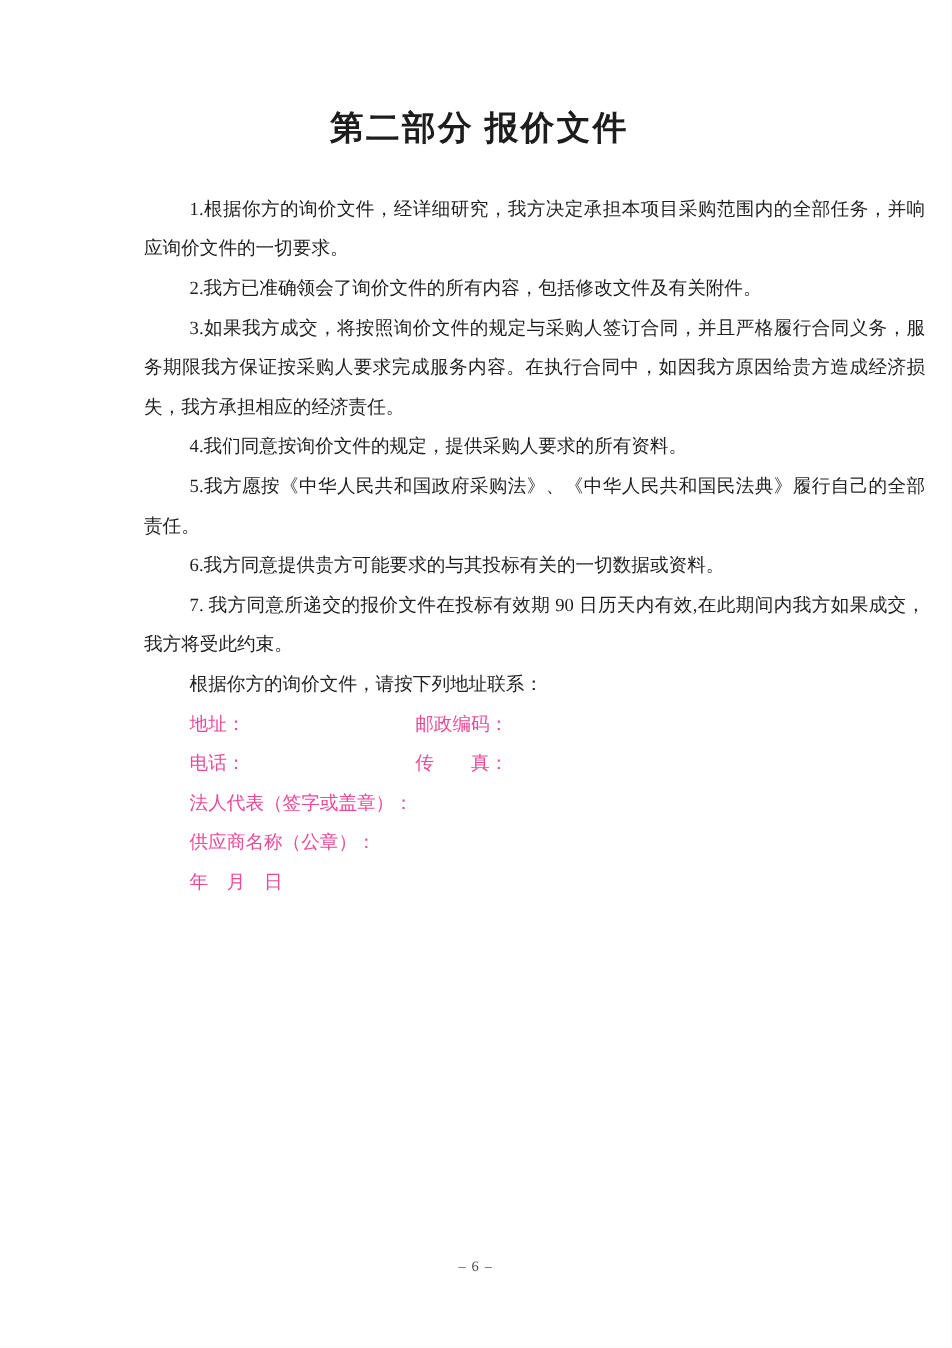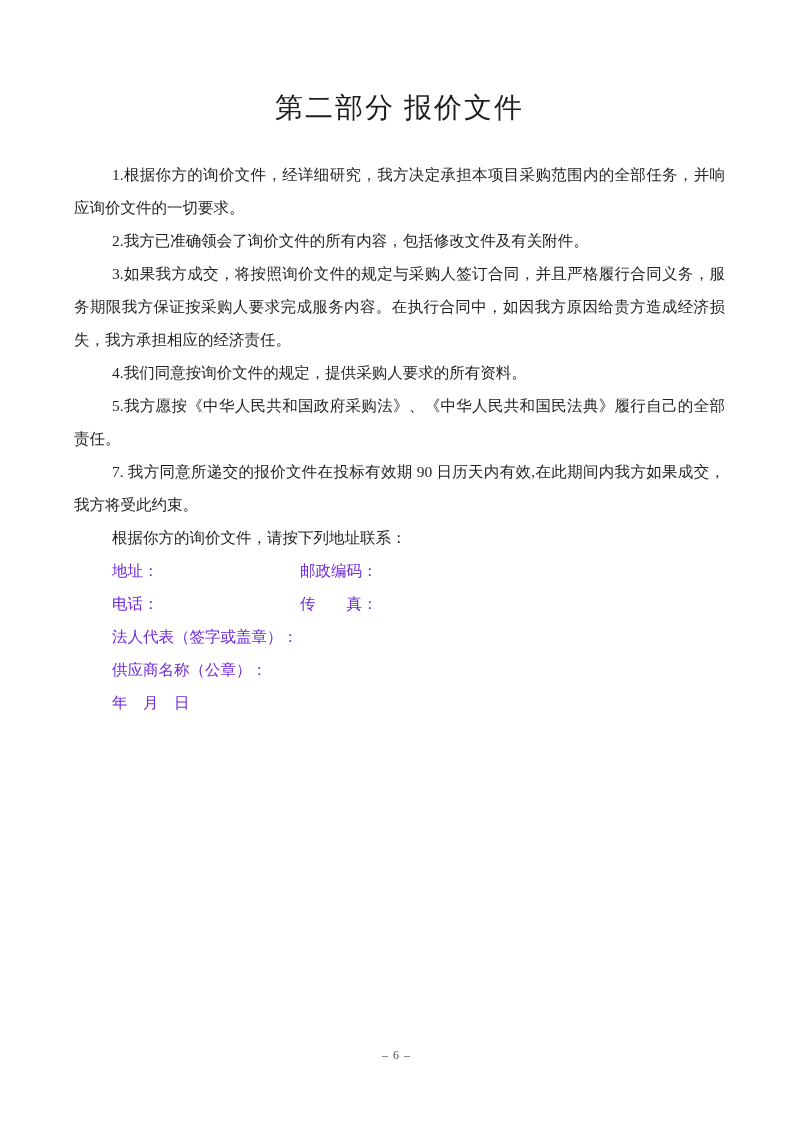--- a/index.html
+++ b/index.html
@@ -19,44 +19,45 @@
     position: relative;
     width: 793px;
     height: 1123px;
     box-sizing: border-box;
     padding: 88px 68px 0 74px;
     background: #ffffff;
     outline: 1px solid #ececec;
   }
   .title {
     font-size: 28px;
-    font-weight: normal;
+    font-weight: bold;
     text-align: center;
     margin: 0 0 30px 0;
     line-height: 40px;
     letter-spacing: 2px;
     color: #1d1d1d;
   }
   .content {
     width: 651px;
+    margin-left: 46px;
   }
   .para {
     font-size: 15.5px;
     line-height: 33px;
     margin: 0;
     text-indent: 38px;
     text-align: justify;
     color: #1f1f1f;
   }
   .fieldrow {
     position: relative;
     font-size: 15.5px;
     line-height: 33px;
     padding-left: 38px;
-    color: #6d28d9;
+    color: #ec4899;
   }
   .fieldrow .col2 {
     position: absolute;
     left: 226px;
     top: 0;
   }
   .footer {
     position: absolute;
     left: 0;
     top: 1048px;
@@ -74,20 +75,21 @@
 
   <h1 class="title">第二部分 报价文件</h1>
 
   <div class="content">
 
     <p class="para">1.根据你方的询价文件，经详细研究，我方决定承担本项目采购范围内的全部任务，并响应询价文件的一切要求。</p>
     <p class="para">2.我方已准确领会了询价文件的所有内容，包括修改文件及有关附件。</p>
     <p class="para">3.如果我方成交，将按照询价文件的规定与采购人签订合同，并且严格履行合同义务，服务期限我方保证按采购人要求完成服务内容。在执行合同中，如因我方原因给贵方造成经济损失，我方承担相应的经济责任。</p>
     <p class="para">4.我们同意按询价文件的规定，提供采购人要求的所有资料。</p>
     <p class="para">5.我方愿按《中华人民共和国政府采购法》、《中华人民共和国民法典》履行自己的全部责任。</p>
+    <p class="para">6.我方同意提供贵方可能要求的与其投标有关的一切数据或资料。</p>
     <p class="para">7. 我方同意所递交的报价文件在投标有效期 90 日历天内有效,在此期间内我方如果成交，我方将受此约束。</p>
     <p class="para">根据你方的询价文件，请按下列地址联系：</p>
 
     <div class="fieldrow">
       <span class="col1">地址：</span>
       <span class="col2">邮政编码：</span>
     </div>
 
     <div class="fieldrow">
       <span class="col1">电话：</span>

